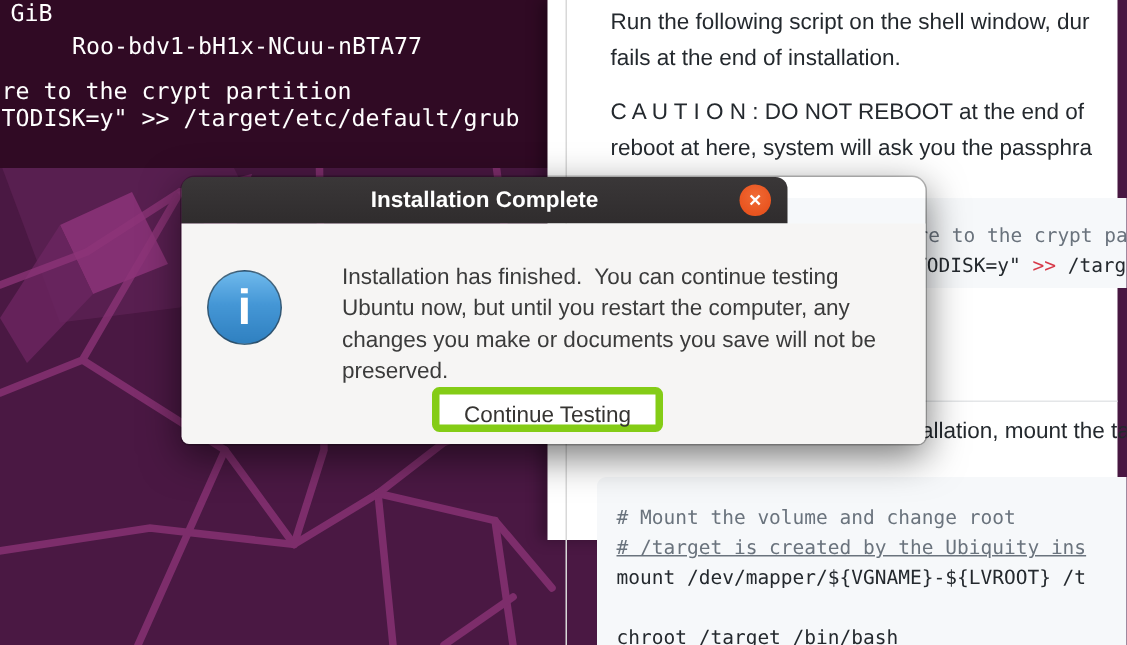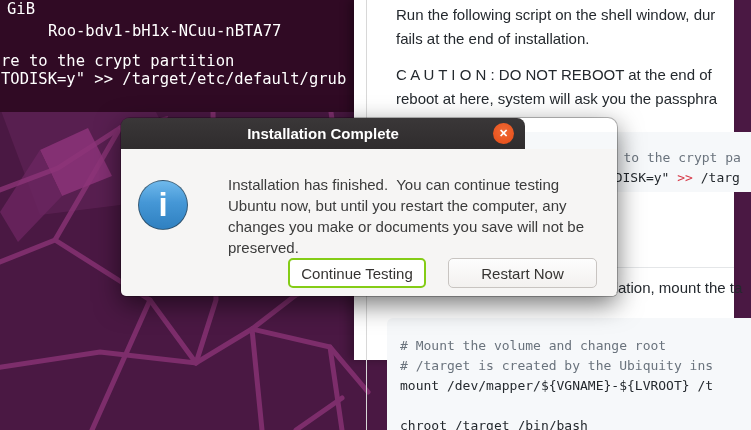--- a/index.html
+++ b/index.html
@@ -22,21 +22,21 @@
     font-family:"DejaVu Sans Mono", monospace;
     font-size:15.5px; color:#FFFFFF; line-height:17px;
   }
   .tl0 { left:7px;  top:1px; }
   .tl1 { left:1px;  top:23px;padding-left:47px; }
   .tl2 { left:1px;  top:53px; }
   .tl3 { left:1px;  top:71px; }
 
   
   .doc-panel {
-    position:absolute; left:354px; top:0; width:380px; height:360px;
+    position:absolute; left:365px; top:0; width:380px; height:360px;
     background:#FFFFFF; z-index:3;
     box-shadow:-5px 0 9px rgba(0,0,0,0.28);
   }
   .doc-vline { position:absolute; left:12px; top:0; width:1px; height:430px; background:#D8D8D8; }
   .doc-text {
     position:absolute; white-space:pre; color:#24292E; font-size:15px;
   }
   .p1l1 { left:42px; top:6px; }
   .p1l2 { left:42px; top:30px; }
   .p2l1 { left:42px; top:66px; }
@@ -56,21 +56,21 @@
   .code-line {
     position:absolute; white-space:pre;
     font-family:"DejaVu Sans Mono", monospace;
     font-size:13px; color:#24292E;
   }
   .comment { color:#6A737D; }
   .kw { color:#D73A49; }
   .c1l1 { left:246px; top:150px; }
   .c1l2 { left:245px; top:170px; }
   .c2l1 { left:46px; top:338px; }
-  .c2l2 { left:46px; top:358px; }
+  .c2l2 { left:46px; top:358px;text-decoration:underline; }
   .c2l3 { left:46px; top:378px; }
   .c2l4 { left:46px; top:398px; }
   .c2l5 { left:46px; top:418px; }
 
   
   .dialog {
     position:absolute; left:121px; top:118px; width:496px; height:178px;
     z-index:10; border-radius:9px 9px 5px 5px;
     box-shadow:0 8px 26px rgba(0,0,0,0.55), 0 0 0 1px rgba(0,0,0,0.25);
   }
@@ -105,21 +105,21 @@
     position:absolute; left:107px; white-space:pre;
     font-size:15px; color:#3B3B3B;
   }
   .m0 { top:27px; } .m1 { top:48px; } .m2 { top:69px; } .m3 { top:90px; }
   .dlg-btn {
     position:absolute; top:109px; height:30px;
     background:#FFFFFF; border-radius:5px;
     font-size:15px; color:#363432; text-align:center; line-height:27px;
     cursor:pointer;
   }
-  .btn-continue { left:167px; width:138px; border:2px solid #84cc16; }
+  .btn-continue { left:167px; width:154px; border:5px solid #84cc16; }
   .btn-restart  { left:327px; width:149px; border:1px solid #C8C4C1;
                   background:linear-gradient(#FDFDFD,#F3F1EF); line-height:29px; }
 </style>
 </head>
 <body>
 
 <svg class="wallpaper" viewBox="0 0 751 430" preserveAspectRatio="none">
   <rect x="0" y="0" width="751" height="430" fill="#4A1843"></rect>
   <polygon points="0,108 150,100 180,160 120,205 40,215" fill="#5E2254" opacity="0.75"></polygon>
   <polygon points="118,128 168,116 152,168" fill="#7C2C6C" opacity="0.9"></polygon>
@@ -180,15 +180,14 @@
   </div>
   <div class="dialog-body">
     <div class="info-icon">
       <span class="info-glyph">i</span>
     </div>
     <div class="msg-line m0">Installation has finished.  You can continue testing</div>
     <div class="msg-line m2">changes you make or documents you save will not be</div>
     <div class="msg-line m1">Ubuntu now, but until you restart the computer, any</div>
     <div class="msg-line m3">preserved.</div>
     <div class="dlg-btn btn-continue">Continue Testing</div>
-    <div class="dlg-btn btn-restart">Restart Now</div>
   </div>
 </div>
 
 </body></html>

